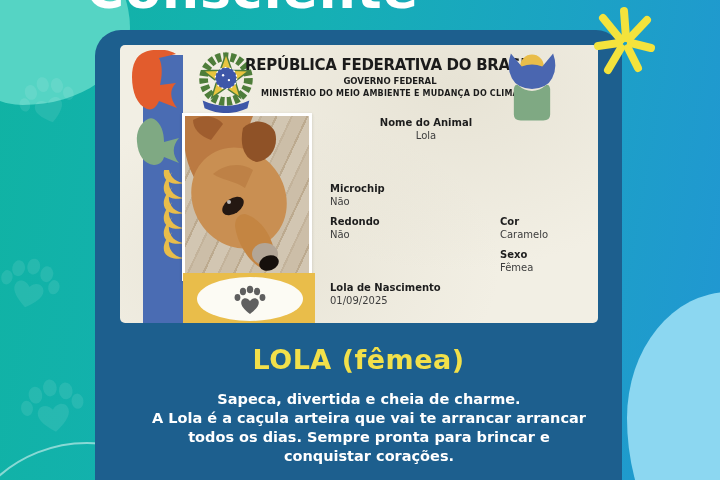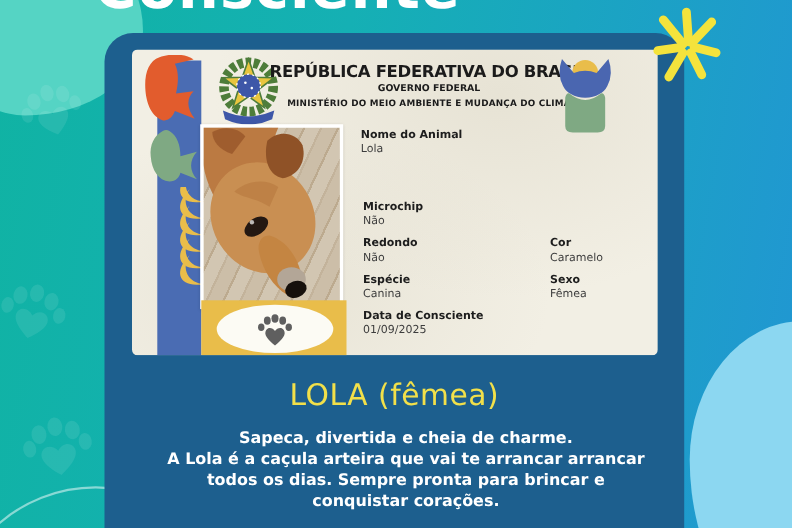--- a/index.html
+++ b/index.html
@@ -44,33 +44,33 @@
     border:3px solid #ffffff; box-shadow:0 1px 3px rgba(0,0,0,.15);
     background:repeating-linear-gradient(115deg,#d2c6b2 0 12px,#c3b39b 12px 14px,#ccbea8 14px 26px,#bcaa8f 26px 28px); }
   .yellow-band { position:absolute; left:63px; top:228px; width:132px; height:50px; background:#e9bd4a; }
   .paw-oval { position:absolute; left:77px; top:232px; width:106px; height:44px;
     background:#fcfbf4; border-radius:50%; }
   .paw-icon { position:absolute; left:114px; top:240px; }
 
   .field { position:absolute; width:170px; color:#1d1d1d; }
   .field .lbl { font-size:10px; font-weight:bold; }
   .field .val { font-size:10px; color:#3d3d3d; margin-top:2px; }
-  .f-nome        { left:208px; top:72px; }
+  .f-nome        { left:221px; top:72px;text-align:center; }
   .f-registro    { left:210px; top:105px; }
   .f-microchip   { left:210px; top:138px; }
   .f-castrado    { left:210px; top:171px; }
   .f-cor         { left:380px; top:171px; width:95px; }
   .f-especie     { left:210px; top:204px; }
   .f-sexo        { left:380px; top:204px; width:95px; }
   .f-nascimento  { left:210px; top:237px; }
   .f-naturalidade{ left:380px; top:237px; width:95px; }
 
   
   .pet-name { position:absolute; left:0; top:314px; width:100%; text-align:center;
-    color:#f2e04a; font-size:27px; font-weight:normal; letter-spacing:0.5px; }
+    color:#f2e04a; font-size:27px; font-weight:bold; letter-spacing:0.5px; }
   .pet-desc { position:absolute; left:0; top:360px; width:100%; text-align:center;
     color:#ffffff; font-size:14.5px; font-weight:bold; line-height:19px;padding-left:21px; }
 </style>
 </head>
 <body>
 
 <div class="mint-blob"></div>
 <div class="lightblue-blob"></div>
 <div class="white-arc"></div>
 
@@ -191,30 +191,26 @@
       <div class="val">Não</div>
     </div>
     <div class="field f-castrado">
       <div class="lbl">Redondo</div>
       <div class="val">Não</div>
     </div>
     <div class="field f-cor">
       <div class="lbl">Cor</div>
       <div class="val">Caramelo</div>
     </div>
-    <div class="field f-especie">
-      <div class="lbl">Espécie</div>
-      <div class="val">Canina</div>
-    </div>
     <div class="field f-sexo">
       <div class="lbl">Sexo</div>
       <div class="val">Fêmea</div>
     </div>
     <div class="field f-nascimento">
-      <div class="lbl">Data de Consciente</div>
+      <div class="lbl">Lola de Nascimento</div>
       <div class="val">01/09/2025</div>
     </div>
 
   </div>
 
   <div class="pet-name">LOLA (fêmea)</div>
   <div class="pet-desc">
     <div>Sapeca, divertida e cheia de charme.</div>
     <div>A Lola é a caçula arteira que vai te arrancar arrancar</div>
     <div>todos os dias. Sempre pronta para brincar e</div>

